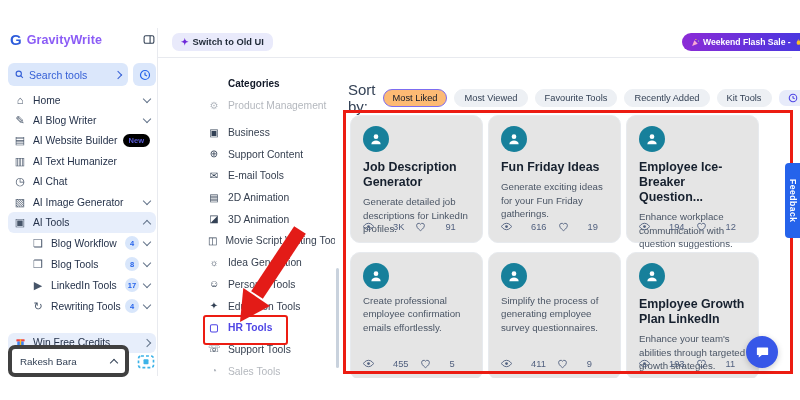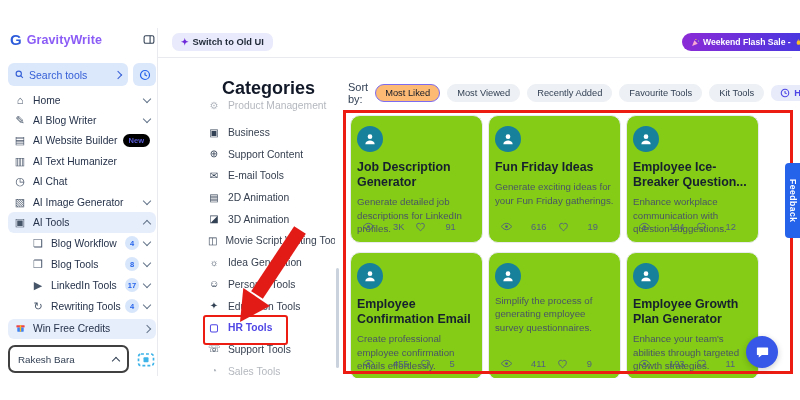--- a/index.html
+++ b/index.html
@@ -26,55 +26,55 @@
   .ms{height:21px;padding-left:24px;}
   .cv{display:inline-block;width:5px;height:5px;border-right:1.3px solid #64748b;border-bottom:1.3px solid #64748b;}
   .cv.down{transform:rotate(45deg);margin-top:-3px;}
   .cv.up{transform:rotate(-135deg);margin-top:3px;}
   .cv.right{transform:rotate(-45deg);}
   .push{margin-left:auto;display:flex;align-items:center;gap:5px;}
   .badge-new{background:#000000;color:#5a5bd7;font-size:7.5px;font-weight:700;border-radius:8px;padding:2px 6px;}
   .cnt{width:14px;height:14px;border-radius:50%;background:#d8e6fb;color:#2563eb;font-size:7.5px;font-weight:700;
        display:flex;align-items:center;justify-content:center;}
   .user-row{position:absolute;left:8px;top:345px;width:148px;display:flex;align-items:center;gap:7px;}
-  .user-pill{flex:1;height:24px;border:2px solid #404040;border-radius:7px;background:#fff;display:flex;
+  .user-pill{flex:1;height:24px;border:4px solid #404040;border-radius:7px;background:#fff;display:flex;
              align-items:center;padding:0 8px;font-size:9.8px;color:#334155;}
 
   
   .switch-btn{position:absolute;left:172px;top:33px;height:18px;background:#e9eafb;border-radius:7px;
               display:flex;align-items:center;gap:4px;padding:0 9px;font-size:9.3px;color:#1f2937;font-weight:600;}
   .switch-btn .spark{color:#6d28d9;font-size:9px;}
   .sale-badge{position:absolute;left:682px;top:33px;height:18px;border-radius:10px;
               background:linear-gradient(90deg,#8b2bd6,#4338e0);display:flex;align-items:center;gap:3px;
               padding:0 9px;font-size:8.6px;font-weight:700;color:#fff;white-space:nowrap;}
 
   
-  .cat-title{position:absolute;left:222px;top:78px;font-size:18px;font-weight:700;color:#111827;}
+  .cat-title{position:absolute;left:228px;top:78px;font-size:10px;font-weight:700;color:#111827;}
   .cat-list{position:absolute;left:208px;top:100px;width:127px;height:277px;overflow:hidden;}
   .ci{height:21.7px;display:flex;align-items:center;font-size:10.3px;color:#374151;}
   .ci .ic{width:12px;margin-right:8px;color:#334155;font-size:10px;text-align:center;line-height:1;}
   .ci.faded{opacity:.38;}
   .ci.first{transform:translateY(-5px);}
   .ci.active{color:#4f46e5;font-weight:600;}
   .ci.active .ic{color:#4f46e5;}
   .cat-scroll{position:absolute;left:336px;top:268px;width:3px;height:100px;background:#c9d2dd;border-radius:2px;}
 
   
   .sortbar{position:absolute;left:348px;top:81px;width:400px;display:flex;align-items:center;gap:7px;}
-  .sort-label{font-size:11px;color:#334155;}
+  .sort-label{font-size:15px;color:#334155;}
   .pill{font-size:9.3px;color:#334155;background:#edf0f4;border:1px solid #edf0f4;border-radius:11px;
         padding:3px 9px;white-space:nowrap;}
   .pill.sel{background:#fdba74;border-color:#7c6cf0;color:#111827;}
   .hist-btn{margin-left:auto;display:flex;align-items:center;gap:4px;background:#e7ebfa;border-radius:7px;
             padding:3px 9px;font-size:9.3px;color:#4f46e5;font-weight:600;}
 
   
   .grid{position:absolute;left:350px;top:115px;display:grid;grid-template-columns:133px 133px 133px;
         grid-auto-rows:128px;column-gap:5px;row-gap:9px;}
-  .card{position:relative;background:#84cc16;border:1px solid #e7eaee;border-radius:10px;padding:10px 6px;box-sizing:border-box;}
+  .card{position:relative;background:#e5e5e5;border:1px solid #e7eaee;border-radius:10px;padding:10px 12px;box-sizing:border-box;}
   .tool-ic{width:26px;height:26px;border-radius:50%;background:#17809b;display:flex;align-items:center;justify-content:center;}
   .card h3{margin:8px 0 0 0;font-size:12.4px;font-weight:700;color:#16202e;line-height:1.22;}
   .card p{margin:5px 0 0 0;font-size:9.7px;color:#4a5565;line-height:1.38;}
   .stats{position:absolute;left:12px;bottom:10px;display:flex;align-items:center;gap:11px;
          font-size:9.3px;color:#51607f;}
   .stat{display:flex;align-items:center;gap:19px;}
 
   
   .red-box{position:absolute;left:343px;top:110px;width:444px;height:258px;border:3px solid #ec1c12;z-index:4;pointer-events:none;}
   .hr-red-box{position:absolute;left:203px;top:315px;width:81px;height:26px;border:2.5px solid #ec1c12;border-radius:3px;z-index:4;pointer-events:none;}
@@ -193,21 +193,21 @@
     </div>
     <div class="mi ms">
       <span class="ic">↻</span>
       <span class="lb">Rewriting Tools</span>
       <span class="push">
           <span class="cnt">4</span>
           <span class="cv down"></span>
         </span>
     </div>
 
-    <div class="mi sel" style="margin-top:2px">
+    <div class="mi sel" style="margin-top:16px">
       <span class="ic">
         <svg width="11" height="11" viewBox="0 0 24 24">
             <rect x="3" y="7" width="18" height="5" rx="1" fill="#ef4444"></rect>
             <rect x="5" y="12" width="14" height="9" rx="1" fill="#3b82f6"></rect>
             <rect x="10.5" y="7" width="3" height="14" fill="#fbbf24"></rect>
           </svg>
       </span>
       <span class="lb">Win Free Credits</span>
       <span class="push">
           <span class="cv right"></span>
@@ -302,22 +302,22 @@
       <span class="ic">◔</span>
       <span>Sales Tools</span>
     </div>
   </div>
   <div class="cat-scroll"></div>
 
   <div class="sortbar">
     <span class="sort-label">Sort by:</span>
     <span class="pill sel">Most Liked</span>
     <span class="pill">Most Viewed</span>
+    <span class="pill">Favourite Tools</span>
     <span class="pill">Recently Added</span>
-    <span class="pill">Favourite Tools</span>
     <span class="pill">Kit Tools</span>
     <span class="hist-btn">
       <svg width="10" height="10" viewBox="0 0 24 24">
           <circle cx="12" cy="12" r="9" fill="none" stroke="#4f46e5" stroke-width="2.6"></circle>
           <path d="M12 7v5l4 2" fill="none" stroke="#4f46e5" stroke-width="2.6"></path>
         </svg>
       <span>History</span>
     </span>
   </div>
 
@@ -401,21 +401,20 @@
       </div>
     </div>
 
     <div class="card">
       <div class="tool-ic">
           <svg width="14" height="14" viewBox="0 0 24 24">
             <circle cx="12" cy="8" r="4" fill="#fff"></circle>
             <path d="M4 21c0-4.5 4-6.5 8-6.5s8 2 8 6.5z" fill="#fff"></path>
           </svg>
         </div>
-      <h3>Employee Confirmation Email</h3>
       <p>Create professional employee confirmation emails effortlessly.</p>
       <div class="stats">
         <span class="stat">
             <svg width="11" height="11" viewBox="0 0 24 24">
               <path d="M1 12s4-7 11-7 11 7 11 7-4 7-11 7S1 12 1 12z" fill="none" stroke="#51607f" stroke-width="2"></path>
               <circle cx="12" cy="12" r="3" fill="#51607f"></circle>
             </svg>
             <span>455</span>
           </span>
         <span class="stat">
@@ -452,21 +451,21 @@
       </div>
     </div>
 
     <div class="card">
       <div class="tool-ic">
           <svg width="14" height="14" viewBox="0 0 24 24">
             <circle cx="12" cy="8" r="4" fill="#fff"></circle>
             <path d="M4 21c0-4.5 4-6.5 8-6.5s8 2 8 6.5z" fill="#fff"></path>
           </svg>
         </div>
-      <h3>Employee Growth Plan Generator</h3>
+      <h3>Employee Growth Plan LinkedIn</h3>
       <p>Enhance your team's abilities through targeted growth strategies.</p>
       <div class="stats">
         <span class="stat">
             <svg width="11" height="11" viewBox="0 0 24 24">
               <path d="M1 12s4-7 11-7 11 7 11 7-4 7-11 7S1 12 1 12z" fill="none" stroke="#51607f" stroke-width="2"></path>
               <circle cx="12" cy="12" r="3" fill="#51607f"></circle>
             </svg>
             <span>193</span>
           </span>
         <span class="stat">

